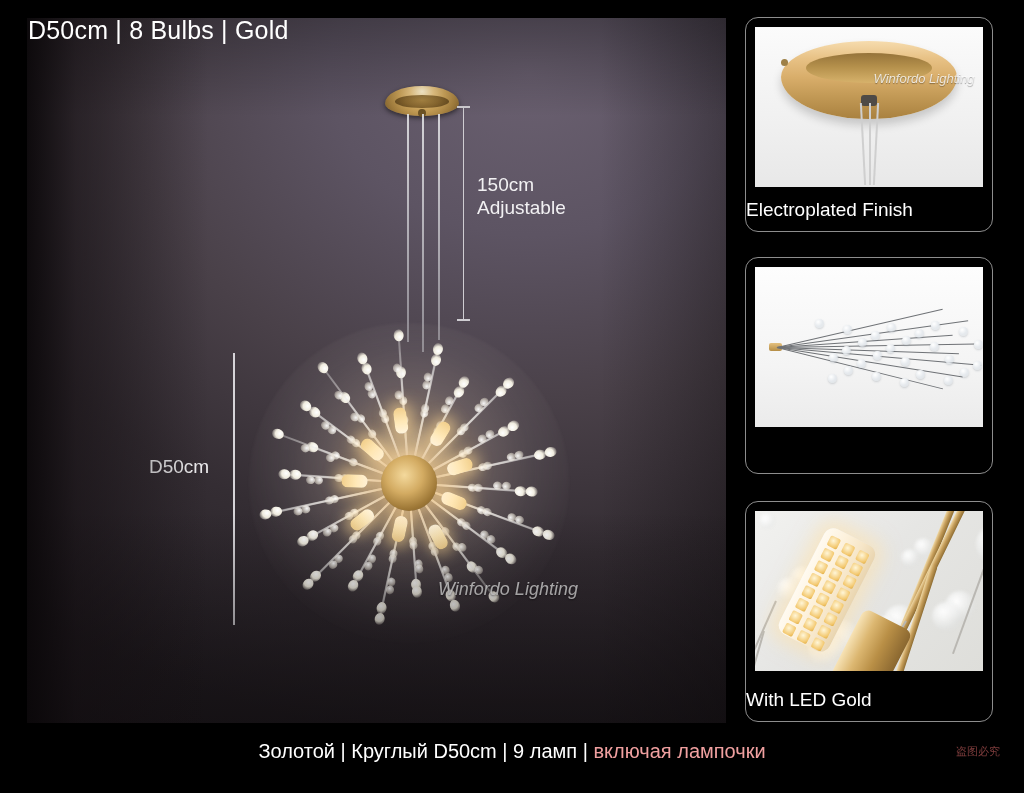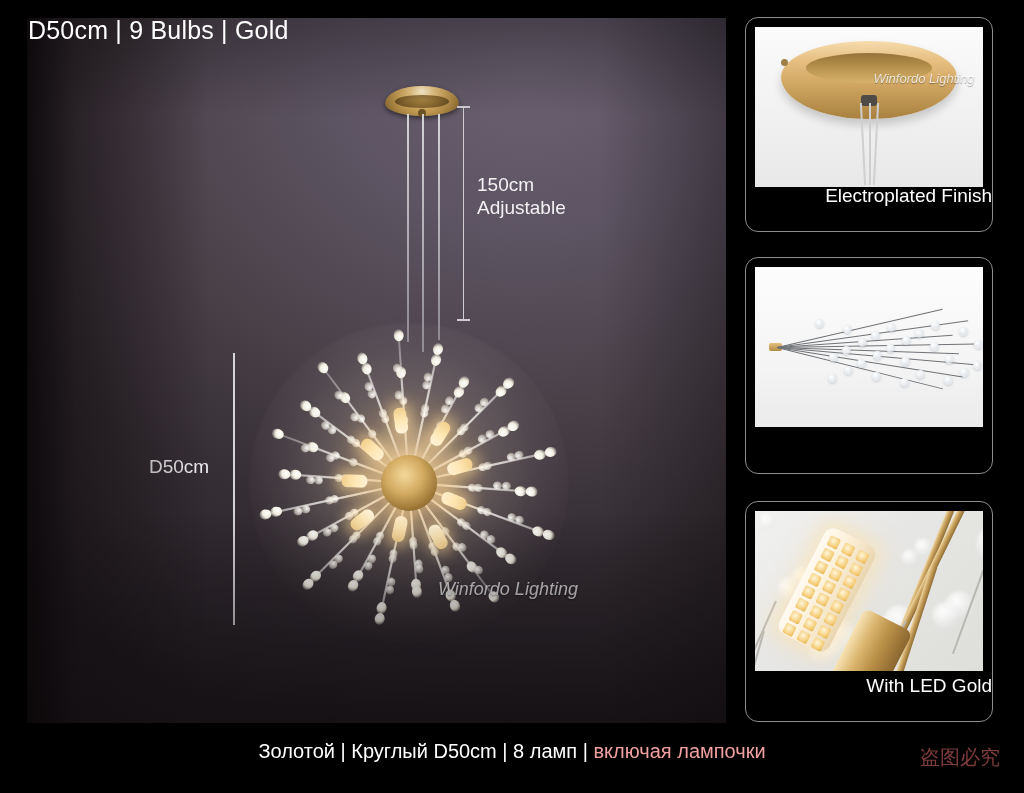--- a/index.html
+++ b/index.html
@@ -255,22 +255,22 @@
     right: 9px;
     top: 9px;
     height: 160px;
     overflow: hidden;
     background: #f3f3f3;
   }
   .panel-caption {
     position: absolute;
     left: 0;
     right: 0;
-    bottom: 24px;
-    text-align: right;
+    bottom: 10px;
+    text-align: left;
     font-size: 19px;
     color: #fff;
     white-space: nowrap;
   }
   .panel-caption .accent {
     color: #f08c8c;
     font-weight: bold;
     font-size: 25px;
     letter-spacing: -0.5px;
     transform: scaleX(0.88);
@@ -444,29 +444,29 @@
     text-align: center;
     font-size: 20px;
     color: #ffffff;
     white-space: nowrap;
   }
   .bottom-caption .accent { color: #f0a0a0; }
   .bottom-watermark {
     position: absolute;
     right: 24px;
     top: 744px;
-    font-size: 20px;
+    font-size: 11px;
     color: #7e3c3c;
     white-space: nowrap;
   }
 </style>
 </head>
 <body>
 
-<div class="page-title">D50cm | 9 Bulbs | Gold</div>
+<div class="page-title">D50cm | 8 Bulbs | Gold</div>
 
 <div class="hero">
 
   <div class="canopy">
     <div class="canopy-screw"></div>
   </div>
   <div class="cable c1"></div>
   <div class="cable c2"></div>
   <div class="cable c3"></div>
 
@@ -786,15 +786,15 @@
           <div class="led" style="left:23px;top:106px"></div>
           <div class="led" style="left:39px;top:106px"></div>
         </div>
       <div class="socket"></div>
     </div>
   </div>
   <div class="panel-caption">With LED Gold</div>
 </div>
 
 <div class="bottom-caption">
-  <span>Золотой | Круглый D50cm | 8 ламп | </span><span class="accent">включая лампочки</span>
+  <span>Золотой | Круглый D50cm | 9 ламп | </span><span class="accent">включая лампочки</span>
 </div>
 <div class="bottom-watermark">盗图必究</div>
 
 </body></html>

